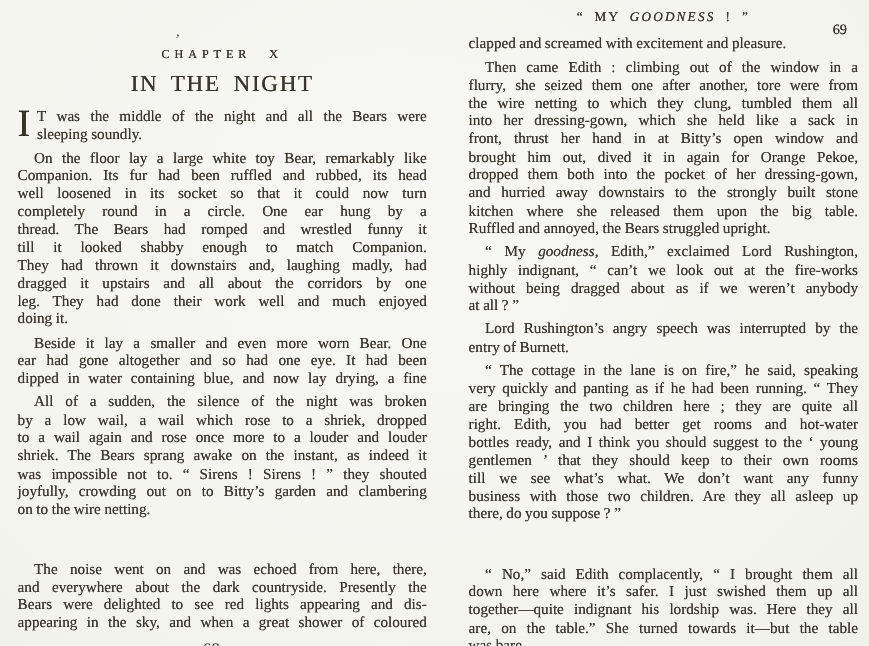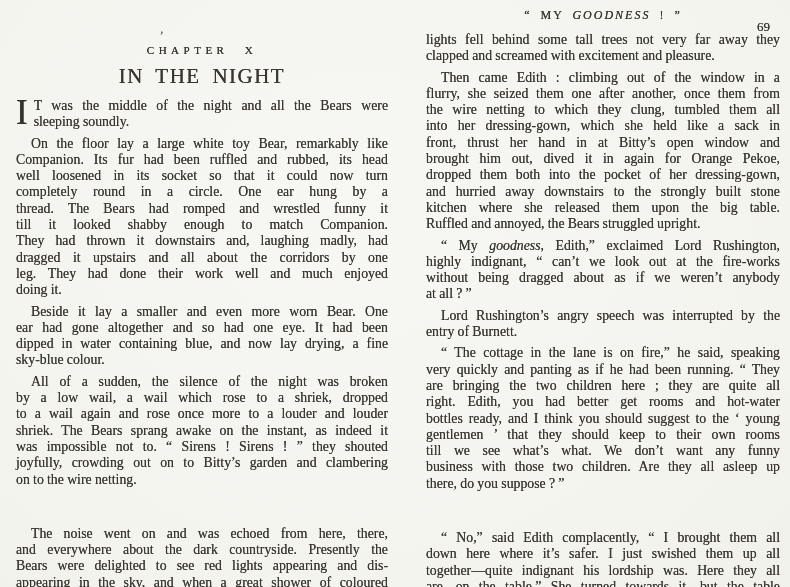--- a/index.html
+++ b/index.html
@@ -86,21 +86,20 @@
           <div class="line">till it looked shabby enough to match Companion.</div>
           <div class="line">They had thrown it downstairs and, laughing madly, had</div>
           <div class="line">dragged it upstairs and all about the corridors by one</div>
           <div class="line">leg. They had done their work well and much enjoyed</div>
           <div class="line last">doing it.</div>
         </div>
         <div class="paragraph indent">
           <div class="line">Beside it lay a smaller and even more worn Bear. One</div>
           <div class="line">ear had gone altogether and so had one eye. It had been</div>
           <div class="line">dipped in water containing blue, and now lay drying, a fine</div>
-          <div class="line last">sky-blue colour.</div>
         </div>
         <div class="paragraph indent">
           <div class="line">All of a sudden, the silence of the night was broken</div>
           <div class="line">by a low wail, a wail which rose to a shriek, dropped</div>
           <div class="line">to a wail again and rose once more to a louder and louder</div>
           <div class="line">shriek. The Bears sprang awake on the instant, as indeed it</div>
           <div class="line">was impossible not to. “ Sirens !  Sirens ! ” they shouted</div>
           <div class="line">joyfully, crowding out on to Bitty’s garden and clambering</div>
           <div class="line last">on to the wire netting.</div>
         </div>
@@ -114,26 +113,25 @@
     <div class="page-number-left">68</div>
   </div>
 
   <div class="page page-right">
     <div class="running-header">
       <span><span>“ MY </span><em class="hdr-italic">GOODNESS</em><span> ! ”</span></span>
       <span class="pgnum-right">69</span>
     </div>
     <div class="body-text">
         <div class="paragraph">
-          <div class="line">lights fell behind some tall trees not very far away they</div>
           <div class="line last">clapped and screamed with excitement and pleasure.</div>
         </div>
         <div class="paragraph indent">
           <div class="line">Then came Edith : climbing out of the window in a</div>
-          <div class="line">flurry, she seized them one after another, once them from</div>
+          <div class="line">flurry, she seized them one after another, tore were from</div>
           <div class="line">the wire netting to which they clung, tumbled them all</div>
           <div class="line">into her dressing-gown, which she held like a sack in</div>
           <div class="line">front, thrust her hand in at Bitty’s open window and</div>
           <div class="line">brought him out, dived it in again for Orange Pekoe,</div>
           <div class="line">dropped them both into the pocket of her dressing-gown,</div>
           <div class="line">and hurried away downstairs to the strongly built stone</div>
           <div class="line">kitchen where she released them upon the big table.</div>
           <div class="line last">Ruffled and annoyed, the Bears struggled upright.</div>
         </div>
         <div class="paragraph indent">

